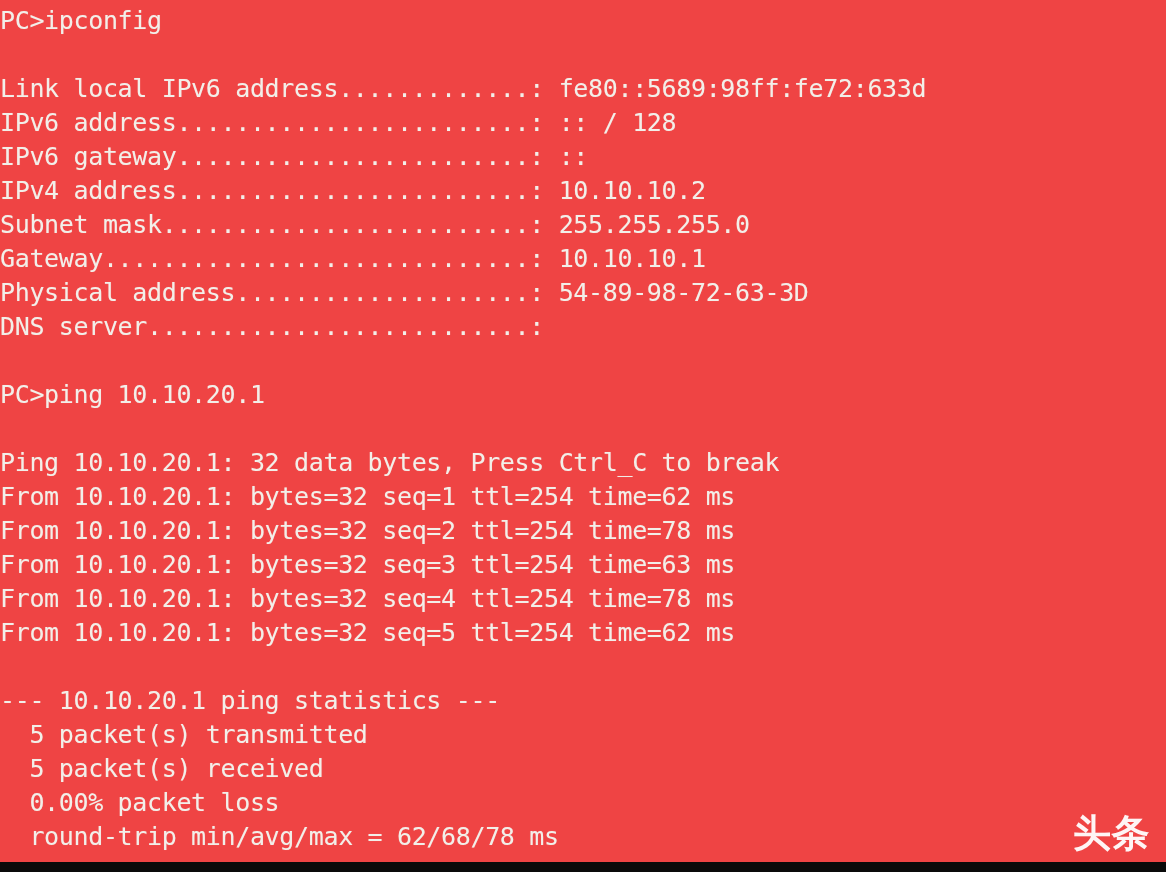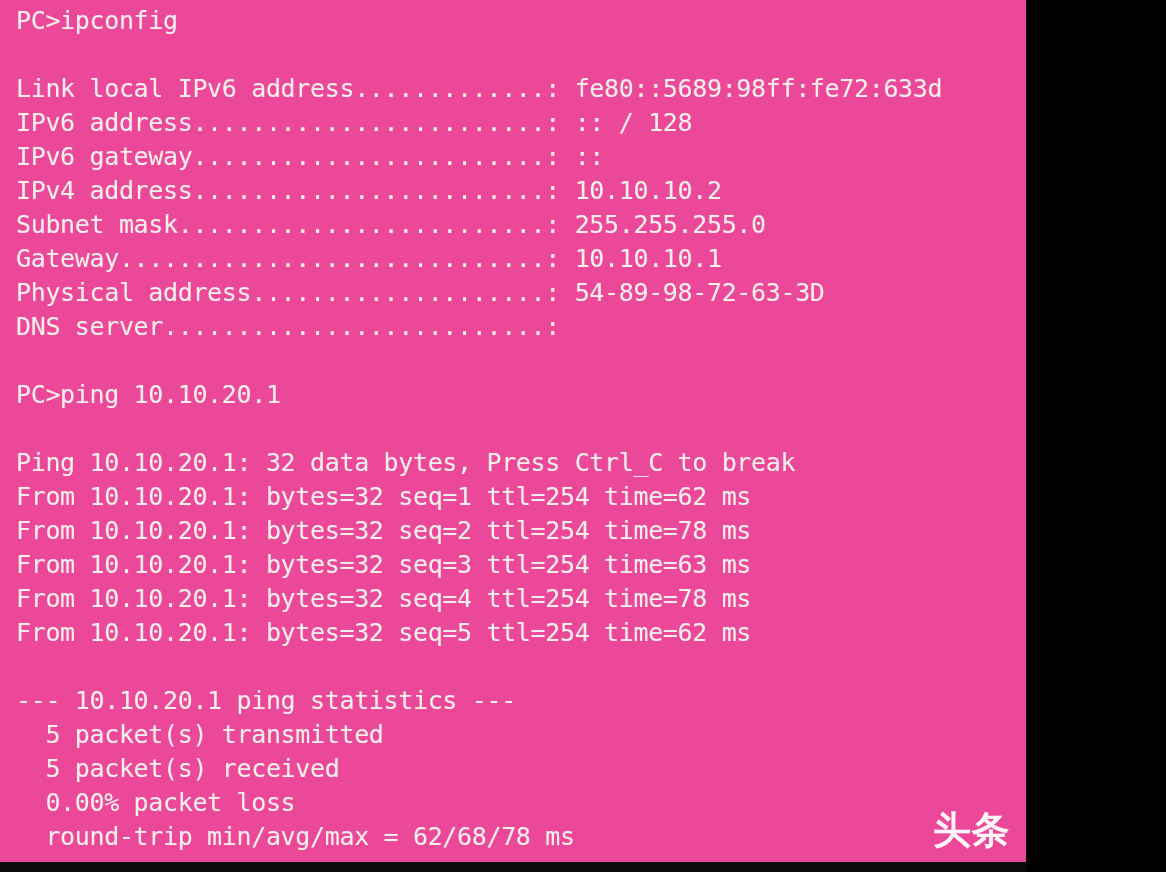--- a/index.html
+++ b/index.html
@@ -11,25 +11,25 @@
 
   body {
     width: 1166px;
     height: 872px;
     overflow: hidden;
     font-family: "DejaVu Sans Mono", "Liberation Mono", monospace;
   }
 
   #terminal {
     position: relative;
-    width: 1026px;
+    width: 1166px;
     height: 872px;
-    background: #ec4899;
+    background: #ef4444;
     box-sizing: border-box;
-    padding: 4px 0 0 16px;
+    padding: 4px 0 0 0;
     overflow: hidden;
   }
 
   
   #terminal::after {
     content: "";
     position: absolute;
     left: 0;
     right: 0;
     bottom: 0;
@@ -72,21 +72,21 @@
     font-family: "DejaVu Sans", "Liberation Sans", sans-serif;
     font-weight: bold;
     font-size: 38px;
     line-height: 1;
     letter-spacing: 0.5px;
     opacity: 0.95;
     pointer-events: none;
   }
 
   .watermark-logo {
-    font-family: Liberation Mono, monospace;
+    font-family: Liberation Sans, sans-serif;
     font-weight: bold;
     font-size: 38px;
   }
 
   .watermark-handle {
     font-family: "DejaVu Sans", "Liberation Sans", sans-serif;
     font-weight: bold;
     font-size: 38px;
   }
 </style>

